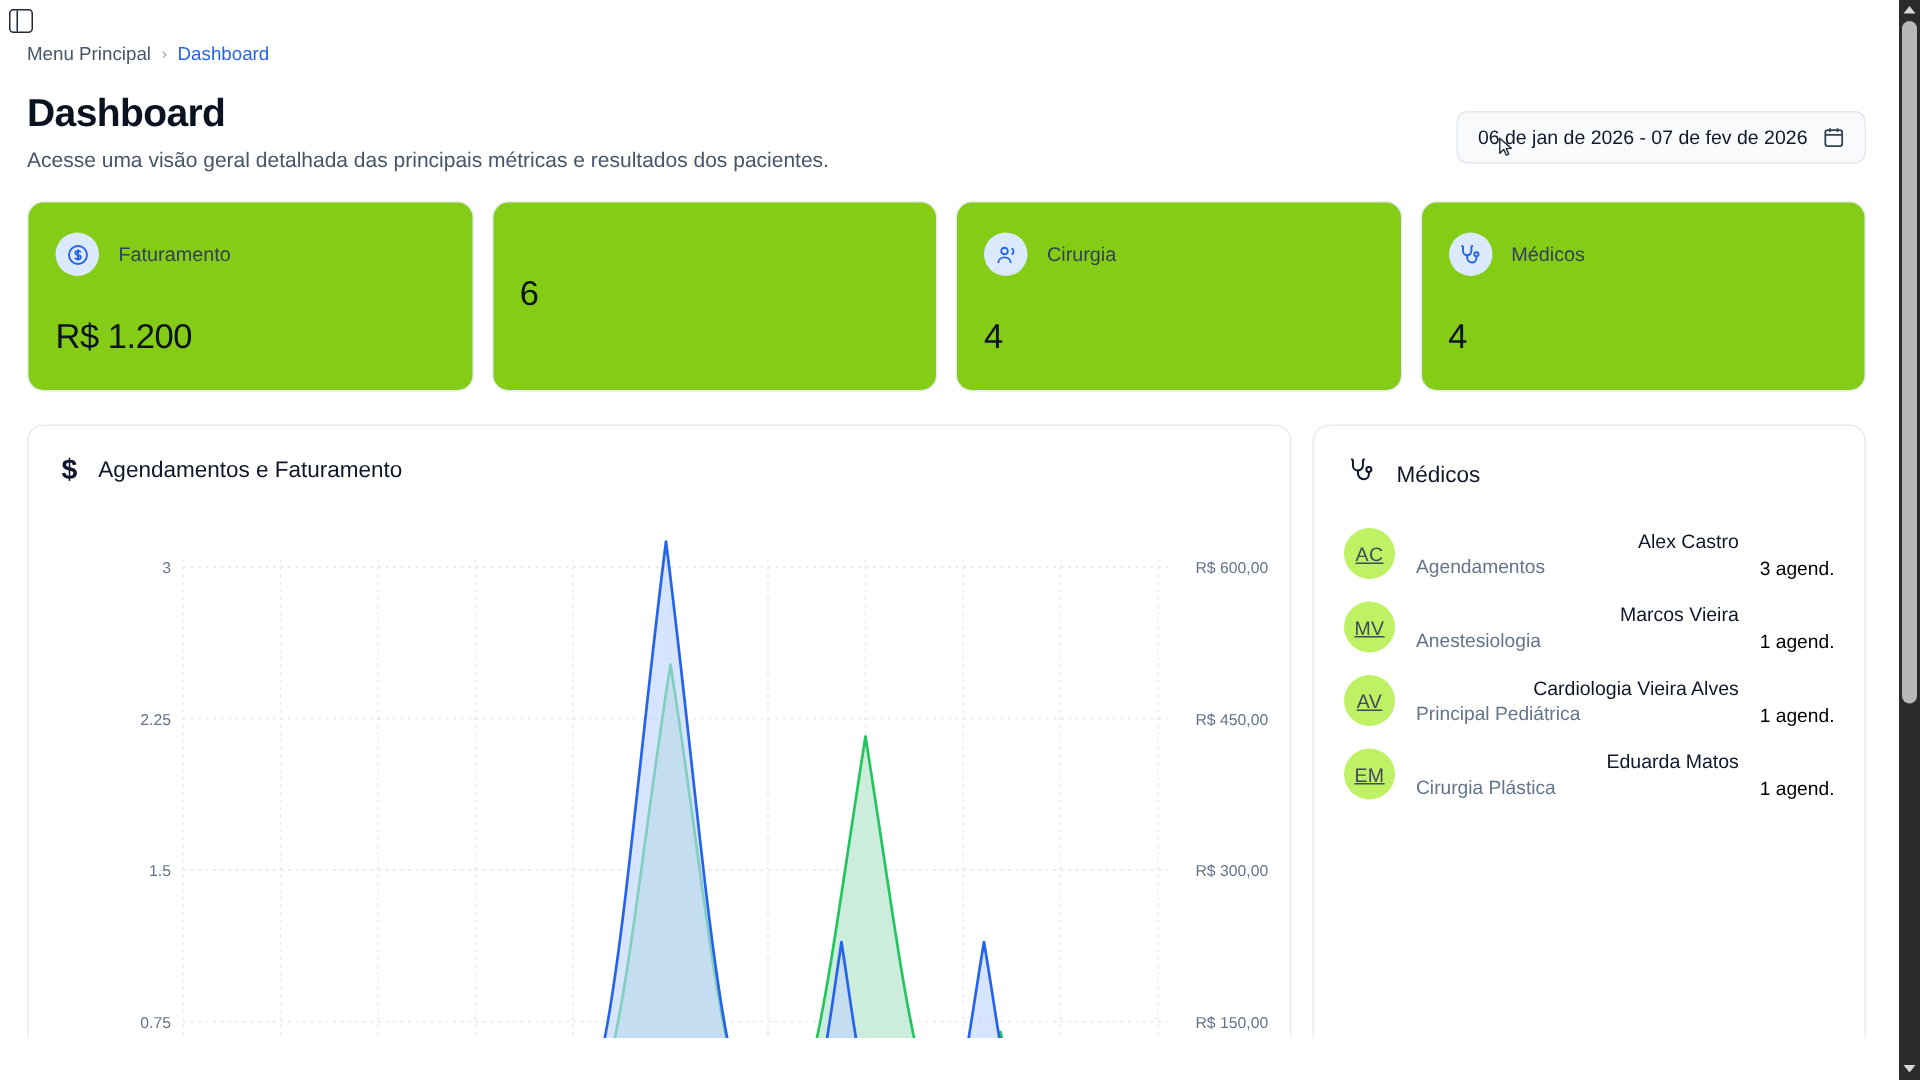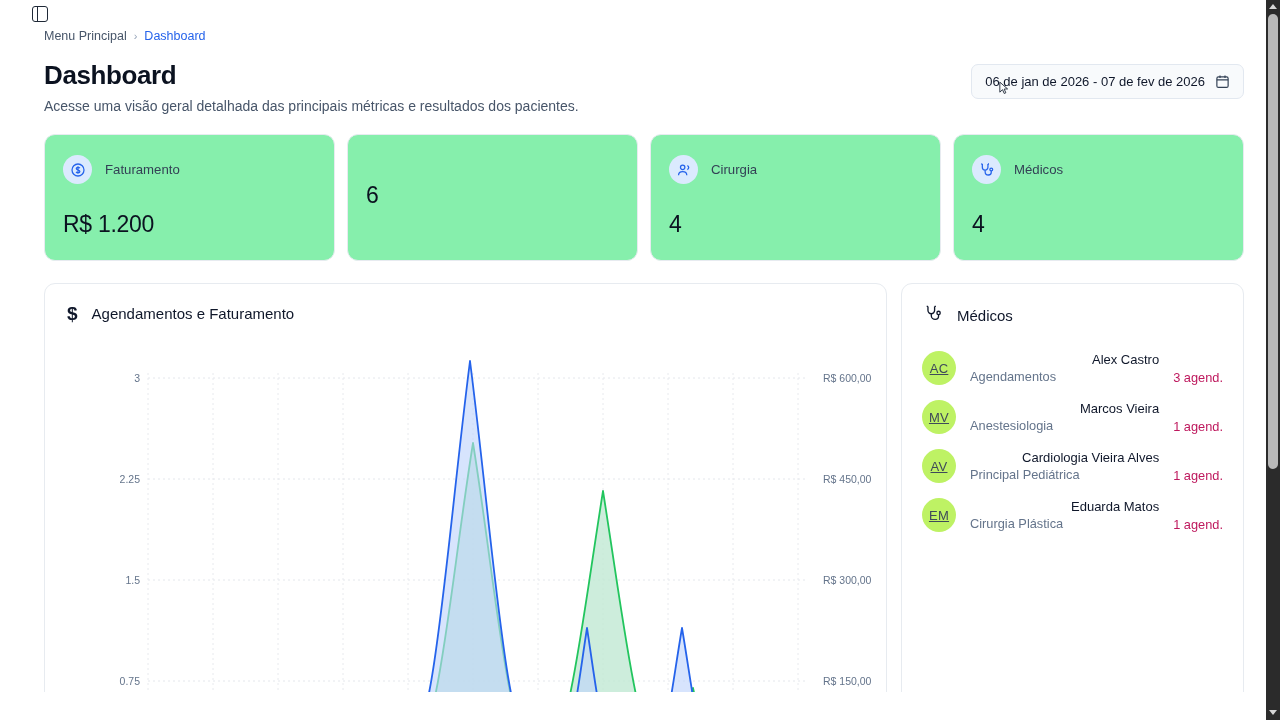--- a/index.html
+++ b/index.html
@@ -5,21 +5,21 @@
   * { box-sizing: border-box; margin: 0; padding: 0; }
   html, body { width: 1280px; height: 720px; overflow: hidden; }
   body {
     font-family: "Liberation Sans", sans-serif;
     background: #ffffff;
     color: #0f172a;
     position: relative;
   }
 
   
-  .viewport { width: 1266px; height: 692px; position: relative; overflow: hidden; padding-left: 26px; }
+  .viewport { width: 1266px; height: 692px; position: relative; overflow: hidden; }
 
   
   .topbar { height: 26px; padding: 6px 0 0 6px; }
   .panel-toggle {
     width: 16px; height: 16px; border: 1.6px solid #1f2937; border-radius: 3px;
     position: relative; display: block; background: #fff; cursor: pointer;
   }
   .panel-toggle::after {
     content: ""; position: absolute; left: 4px; top: 0; bottom: 0;
     border-left: 1.6px solid #1f2937;
@@ -38,34 +38,34 @@
     padding: 14px 22px 0 18px; display: flex;
     align-items: flex-start; justify-content: space-between;
   }
   .page-title { font-size: 26px; font-weight: 700; letter-spacing: -0.4px; color: #0b1220; }
   .page-sub { font-size: 14px; color: #475569; margin-top: 7px; }
 
   .daterange {
     display: inline-flex; align-items: center; gap: 10px;
     background: #f8fafc; border: 1px solid #e2e8f0; border-radius: 7px;
     padding: 9px 13px; font-size: 13px; color: #0f172a; cursor: pointer;
-    margin-top: 4px; position: relative;
+    margin-top: 14px; position: relative;
   }
   .cursor-arrow {
     position: absolute; left: 27px; top: 16px; width: 10px; height: 14px;
     pointer-events: none;
   }
 
   
   .kpis {
     display: grid; grid-template-columns: repeat(4, 1fr); gap: 12px;
     padding: 20px 22px 0 18px;
   }
   .card {
-    background: #86efac; border: 1px solid #e7ebf0; border-radius: 11px;
+    background: #84cc16; border: 1px solid #e7ebf0; border-radius: 11px;
     padding: 20px 18px 22px 18px; min-height: 118px;
   }
   .card-head { display: flex; align-items: center; gap: 13px; }
   .icon-circle {
     width: 29px; height: 29px; border-radius: 50%; background: #dbeafe;
     display: flex; align-items: center; justify-content: center; flex: none;
   }
   .card-label { font-size: 13.2px; color: #334155; }
   .card-value { font-size: 23px; font-weight: 400; margin-top: 27px; color: #0b1220; letter-spacing: -0.3px; }
 
@@ -91,21 +91,21 @@
   .doc-list { padding: 18px 20px 0 20px; display: flex; flex-direction: column; gap: 15px; }
   .doc-row { display: flex; align-items: center; gap: 14px; cursor: pointer; }
   .avatar {
     width: 34px; height: 34px; border-radius: 50%; background: #bef264;
     display: flex; align-items: center; justify-content: center;
     font-size: 13px; color: #3f4a5a; flex: none; letter-spacing: .3px; text-decoration: underline;
   }
   .doc-main { flex: 1; min-width: 0; }
   .doc-name { font-size: 13px; color: #0f172a; text-align: right; }
   .doc-spec { font-size: 12.8px; color: #64748b; margin-top: 2px; }
-  .doc-count { font-size: 12.8px; color: #be185d; white-space: nowrap; margin-top: 18px; }
+  .doc-count { font-size: 12.8px; color: #000000; white-space: nowrap; margin-top: 18px; }
 
   
   .scrollbar {
     position: absolute; top: 0; right: 0; width: 14px; height: 720px;
     background: #2b2b2b;
   }
   .sb-thumb {
     position: absolute; top: 14px; left: 2px; width: 10px; height: 455px;
     background: #b8b8b8; border-radius: 5px;
   }

